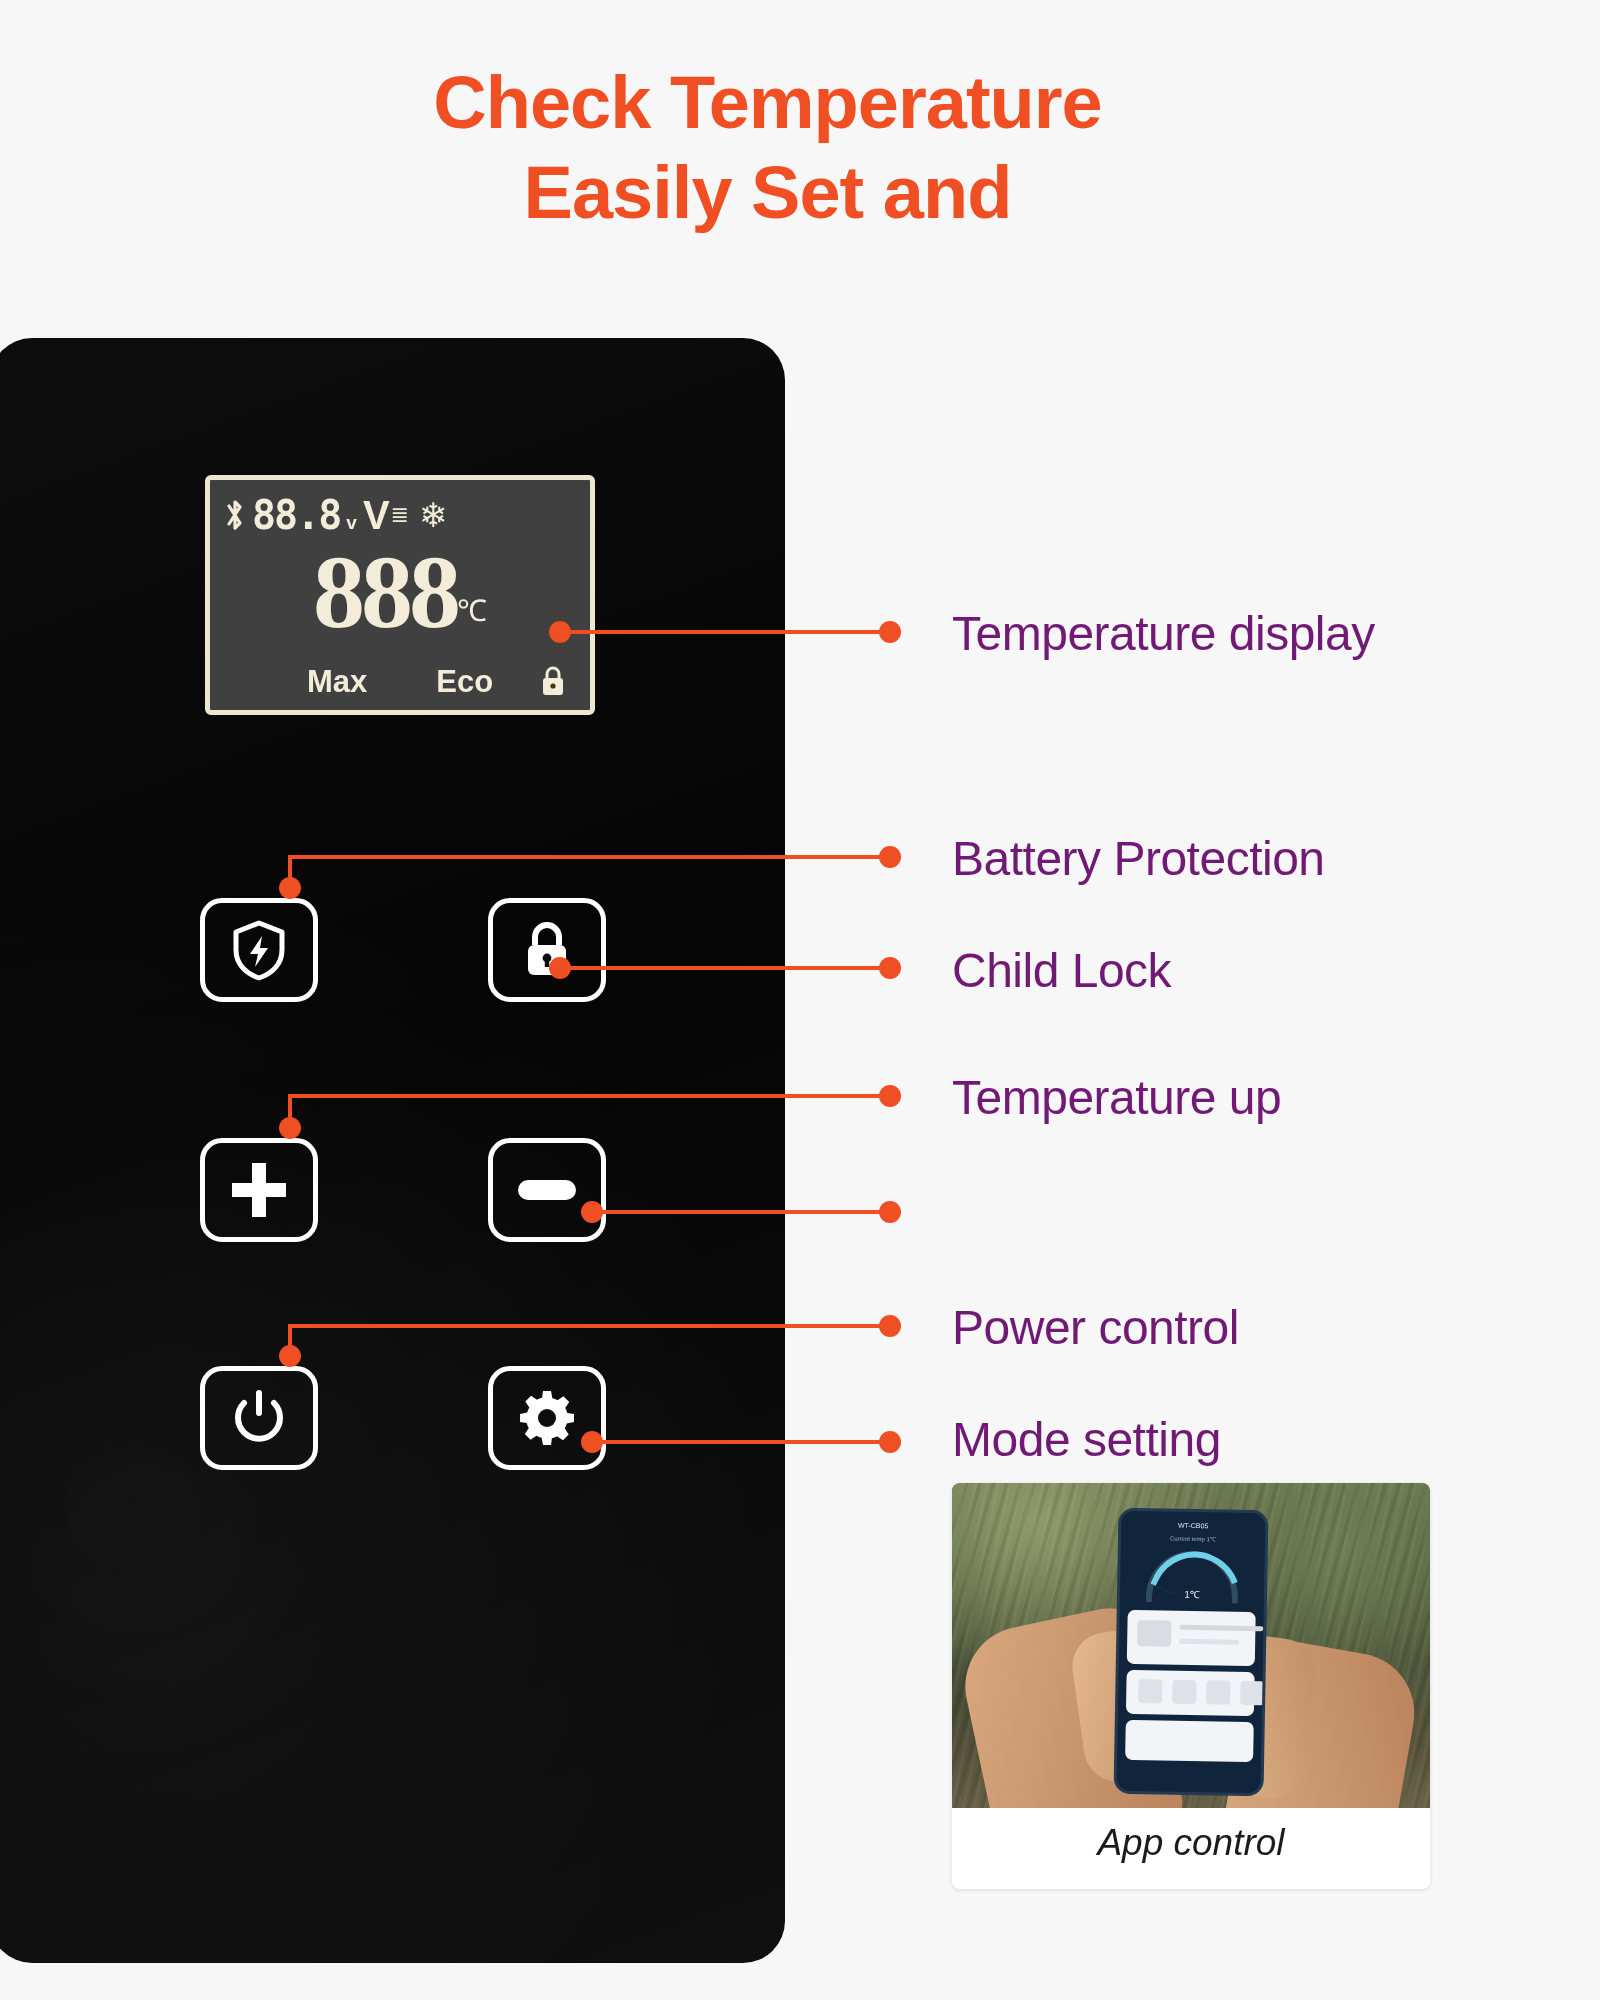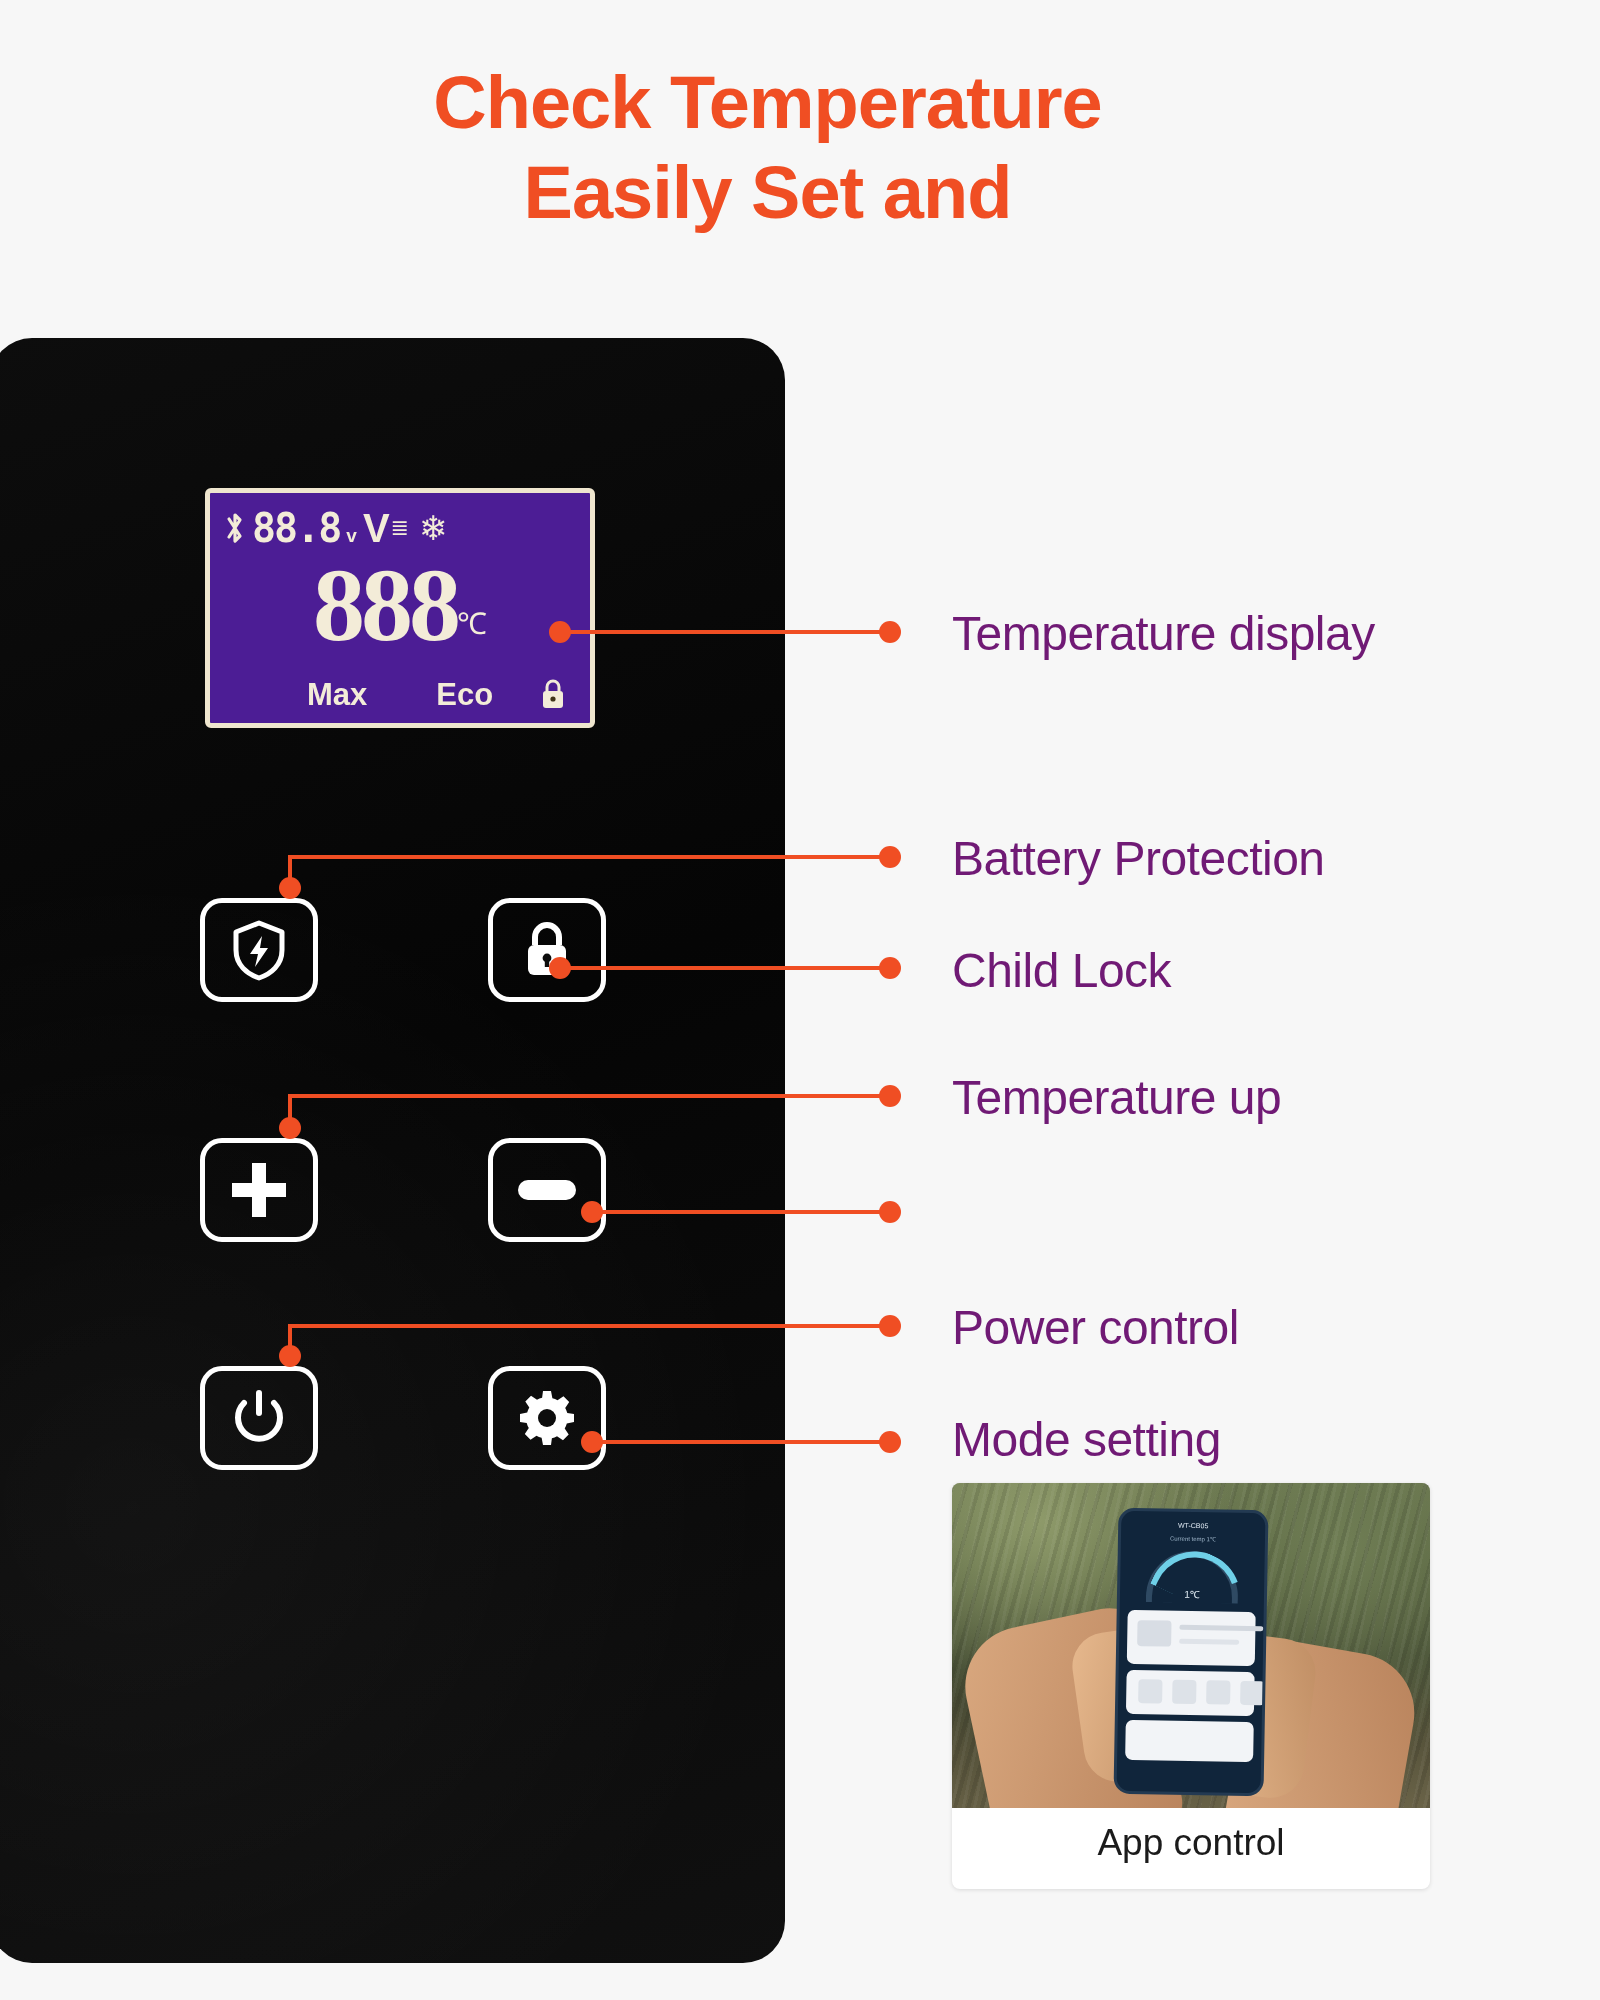--- a/index.html
+++ b/index.html
@@ -40,23 +40,23 @@
     content:"";
     position:absolute; left:0; top:0; right:0; bottom:0;
     border-radius:42px;
     background: radial-gradient(circle at 18% 72%, rgba(255,255,255,.045) 0%, rgba(255,255,255,0) 48%);
     pointer-events:none;
   }
 
   
   .lcd {
     position: absolute;
-    left: 205px; top: 488px;
+    left: 205px; top: 475px;
     width: 390px; height: 240px;
-    background: #4c1d95;
+    background: #404040;
     border: 5px solid #efe6cf;
     border-radius: 6px;
     overflow: hidden;
   }
   .lcd-inner { position: relative; width: 100%; height: 100%; }
 
   .lcd-top {
     position: absolute; top: 12px; left: 14px; right: 12px;
     display: flex; align-items: center; gap: 6px;
   }
@@ -240,21 +240,21 @@
     position:absolute; top:9px; width:24px; height:24px;
     background:#dde2e8; border-radius:4px;
   }
   .ph-panel3 {
     margin: 6px 8px 0; background:#f2f4f7; border-radius:7px;
     height: 40px;
   }
   .appcaption {
     height: 69px;
     display:flex; align-items:center; justify-content:center;
-    color:#1b1b1b; font-size: 37px;
+    color:#1b1b1b; font-size: 37px; font-style: italic;
   }
 </style>
 </head>
 <body>
 
 <div id="page">
 
   <div class="heading">
     <span class="line">Check Temperature</span>
     <span class="line">Easily Set and</span>

